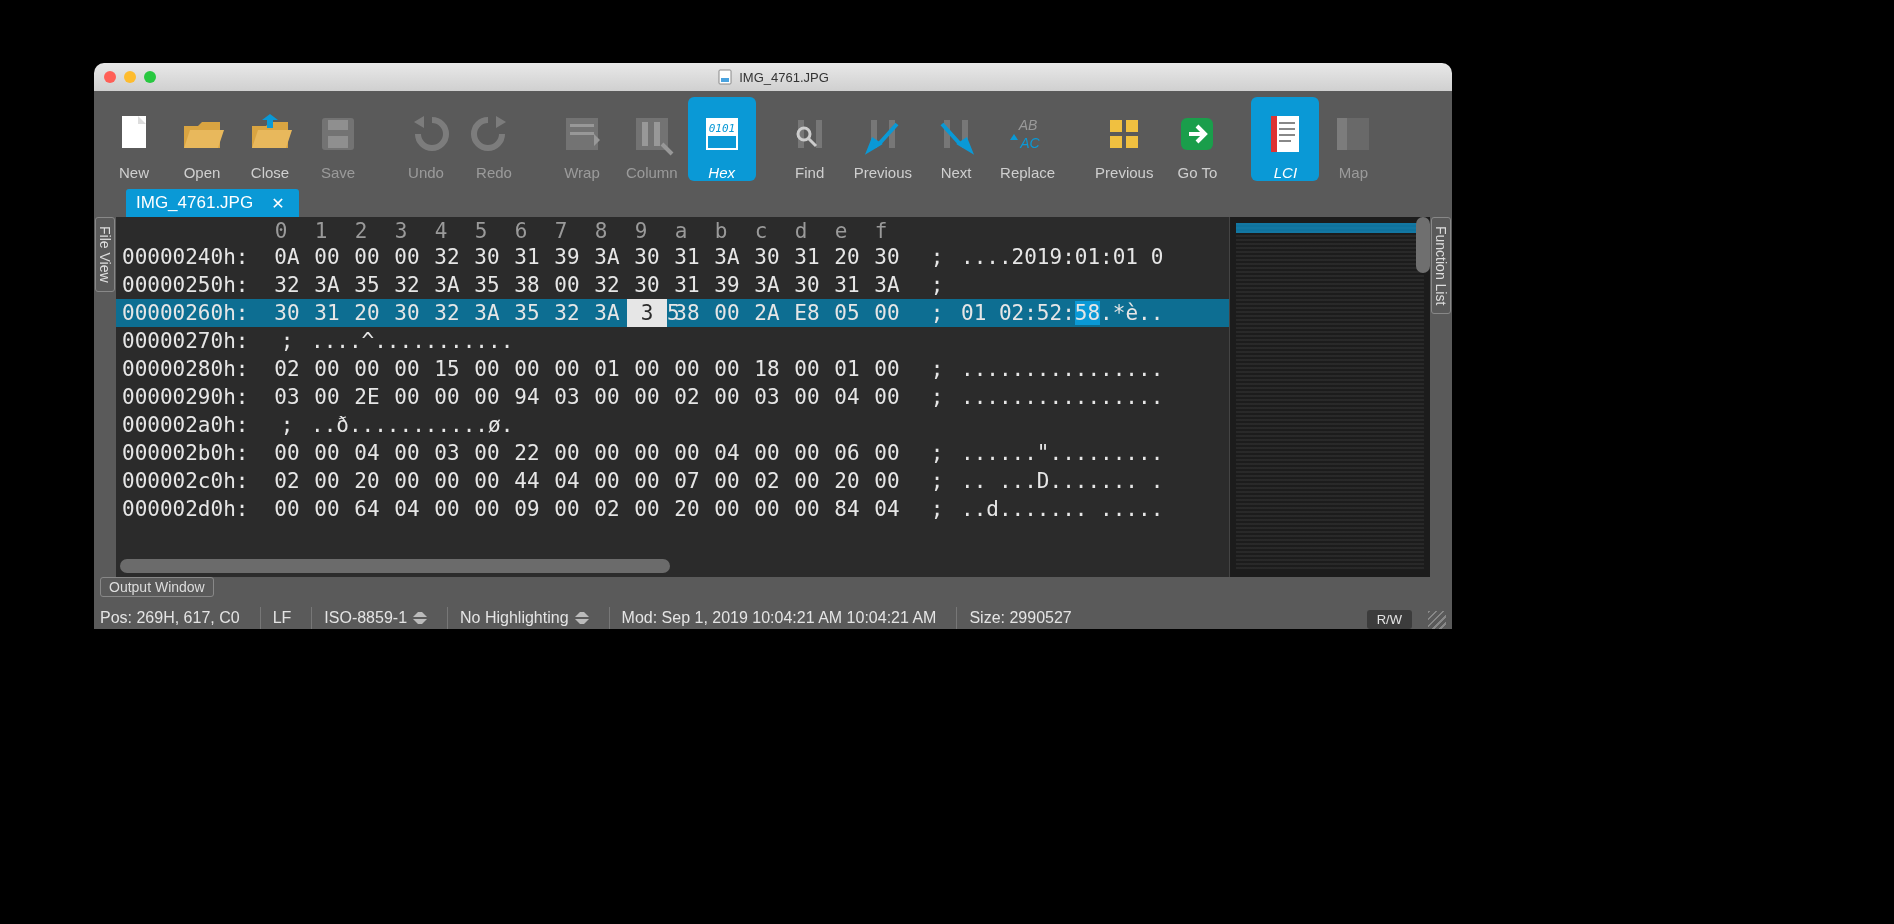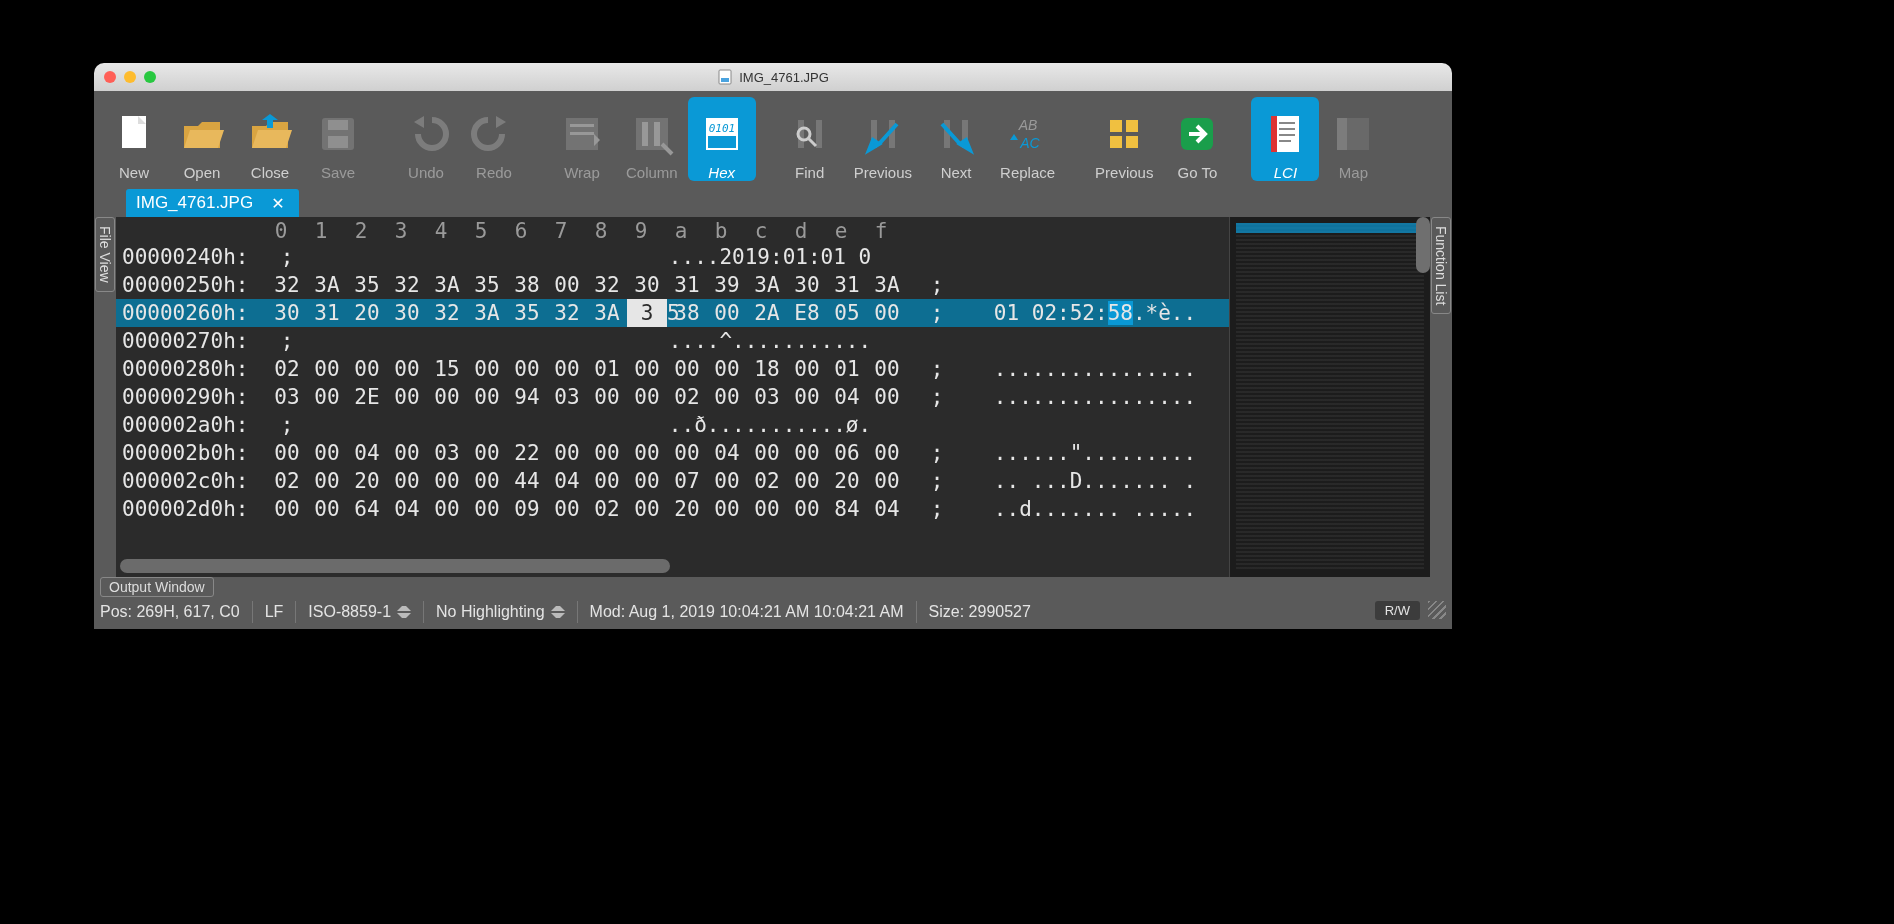--- a/index.html
+++ b/index.html
@@ -26,31 +26,31 @@
   .hex{flex:1;background:#2b2b2b;color:#e6e6e6;font-family:Menlo,Consolas,monospace;font-size:21px;line-height:28px;position:relative;overflow:hidden;}
   .ruler{color:#9a9a9a;height:26px;padding-left:145px;letter-spacing:0;}
   .ruler span{display:inline-block;width:40px;text-align:center;}
   .rows{}
   .row{height:28px;white-space:pre;display:flex;}
   .row.sel{background:#0d6e92;}
   .addr{width:145px;padding-left:6px;}
   .bytes{width:650px;}
   .bytes span{display:inline-block;width:40px;text-align:center;}
   .sep{width:40px;text-align:center;}
-  .asc{flex:1;padding-left:4px;text-align:center;}
+  .asc{flex:1;padding-left:4px;}
   .cursor{background:#e6e6e6;color:#2b2b2b;}
   .hlasc{background:#0a99d6;}
   .minimap{width:200px;background:#1c1c1c;border-left:1px solid #444;position:relative;overflow:hidden;}
   .minimap .mm{position:absolute;inset:6px;background:repeating-linear-gradient(#2a2a2a 0 2px,#1c1c1c 2px 4px);opacity:.9;}
   .minimap .mmhi{position:absolute;left:6px;right:6px;top:6px;height:10px;background:#0a99d6;opacity:.7;}
   .mmscroll{position:absolute;right:0;top:0;width:14px;height:56px;background:#6f6f6f;border-radius:7px;}
   .hscroll{position:absolute;left:4px;bottom:4px;height:14px;width:550px;background:#6b6b6b;border-radius:7px;}
   .outwin{height:24px;background:#5a5a5a;display:flex;align-items:flex-start;padding-left:6px;}
   .outwin .lab{border:1px solid #888;color:#ddd;font-size:14px;padding:1px 8px;border-radius:3px;}
-  .status{height:28px;background:#5a5a5a;display:flex;align-items:flex-start;color:#e4e4e4;font-size:16px;padding:0 6px;gap:0;}
+  .status{height:28px;background:#5a5a5a;display:flex;align-items:flex-end;color:#e4e4e4;font-size:16px;padding:0 6px;gap:8px;}
   .status .cell{padding:0 12px;border-left:1px solid #777;height:22px;display:flex;align-items:center;gap:6px;}
   .status .cell:first-child{border-left:none;padding-left:0;}
   .dd{width:14px;height:16px;display:inline-flex;flex-direction:column;justify-content:center;gap:2px;}
   .dd::before,.dd::after{content:"";border-left:5px solid transparent;border-right:5px solid transparent;}
   .dd::before{border-bottom:5px solid #bbb;}
   .dd::after{border-top:5px solid #bbb;}
   .rw{background:#3c3c3c;padding:2px 10px;border-radius:3px;font-size:13px;margin-left:auto;}
   .resize{width:18px;height:18px;margin-left:8px;background:repeating-linear-gradient(135deg,#888 0 2px,transparent 2px 5px);}
 </style>
 </head>
@@ -257,21 +257,21 @@
   </div>
 
   <div class="body">
     <div class="sidetab">
       <div class="lab">File View</div>
     </div>
 
     <div class="hex">
       <div class="ruler" id="ruler"><span>0</span><span>1</span><span>2</span><span>3</span><span>4</span><span>5</span><span>6</span><span>7</span><span>8</span><span>9</span><span>a</span><span>b</span><span>c</span><span>d</span><span>e</span><span>f</span></div>
       <div class="rows" id="rows">
-          <div class="row"><div class="addr">00000240h:</div><div class="sep">;</div><div class="asc">....2019:01:01 0</div></div>
+          <div class="row"><div class="addr">00000240h:</div><div class="bytes"><span>0A</span><span>00</span><span>00</span><span>00</span><span>32</span><span>30</span><span>31</span><span>39</span><span>3A</span><span>30</span><span>31</span><span>3A</span><span>30</span><span>31</span><span>20</span><span>30</span></div><div class="sep">;</div><div class="asc">....2019:01:01 0</div></div>
           <div class="row"><div class="addr">00000250h:</div><div class="bytes"><span>32</span><span>3A</span><span>35</span><span>32</span><span>3A</span><span>35</span><span>38</span><span>00</span><span>32</span><span>30</span><span>31</span><span>39</span><span>3A</span><span>30</span><span>31</span><span>3A</span></div><div class="sep">;</div></div>
           <div class="row sel"><div class="addr">00000260h:</div><div class="bytes"><span>30</span><span>31</span><span>20</span><span>30</span><span>32</span><span>3A</span><span>35</span><span>32</span><span>3A</span><span><span class="cursor">3</span>5</span><span>38</span><span>00</span><span>2A</span><span>E8</span><span>05</span><span>00</span></div><div class="sep">;</div><div class="asc">01 02:52:<span class="hlasc">58</span>.*è..</div></div>
           <div class="row"><div class="addr">00000270h:</div><div class="sep">;</div><div class="asc">....^...........</div></div>
           <div class="row"><div class="addr">00000280h:</div><div class="bytes"><span>02</span><span>00</span><span>00</span><span>00</span><span>15</span><span>00</span><span>00</span><span>00</span><span>01</span><span>00</span><span>00</span><span>00</span><span>18</span><span>00</span><span>01</span><span>00</span></div><div class="sep">;</div><div class="asc">................</div></div>
           <div class="row"><div class="addr">00000290h:</div><div class="bytes"><span>03</span><span>00</span><span>2E</span><span>00</span><span>00</span><span>00</span><span>94</span><span>03</span><span>00</span><span>00</span><span>02</span><span>00</span><span>03</span><span>00</span><span>04</span><span>00</span></div><div class="sep">;</div><div class="asc">................</div></div>
           <div class="row"><div class="addr">000002a0h:</div><div class="sep">;</div><div class="asc">..ð...........ø.</div></div>
           <div class="row"><div class="addr">000002b0h:</div><div class="bytes"><span>00</span><span>00</span><span>04</span><span>00</span><span>03</span><span>00</span><span>22</span><span>00</span><span>00</span><span>00</span><span>00</span><span>04</span><span>00</span><span>00</span><span>06</span><span>00</span></div><div class="sep">;</div><div class="asc">......".........</div></div>
           <div class="row"><div class="addr">000002c0h:</div><div class="bytes"><span>02</span><span>00</span><span>20</span><span>00</span><span>00</span><span>00</span><span>44</span><span>04</span><span>00</span><span>00</span><span>07</span><span>00</span><span>02</span><span>00</span><span>20</span><span>00</span></div><div class="sep">;</div><div class="asc">.. ...D....... .</div></div>
           <div class="row"><div class="addr">000002d0h:</div><div class="bytes"><span>00</span><span>00</span><span>64</span><span>04</span><span>00</span><span>00</span><span>09</span><span>00</span><span>02</span><span>00</span><span>20</span><span>00</span><span>00</span><span>00</span><span>84</span><span>04</span></div><div class="sep">;</div><div class="asc">..d....... .....</div></div>
         </div>
@@ -302,21 +302,21 @@
       </div>
     <div class="cell">
         <span>ISO-8859-1</span>
         <span class="dd"></span>
       </div>
     <div class="cell">
         <span>No Highlighting</span>
         <span class="dd"></span>
       </div>
     <div class="cell">
-        <span>Mod: Aug 1, 2019 10:04:21 AM 10:04:21 AM</span>
+        <span>Mod: Sep 1, 2019 10:04:21 AM 10:04:21 AM</span>
       </div>
     <div class="cell">
         <span>Size: 2990527</span>
       </div>
     <div class="rw"><span>R/W</span></div>
     <div class="resize"></div>
   </div>
 
 </div>
 

